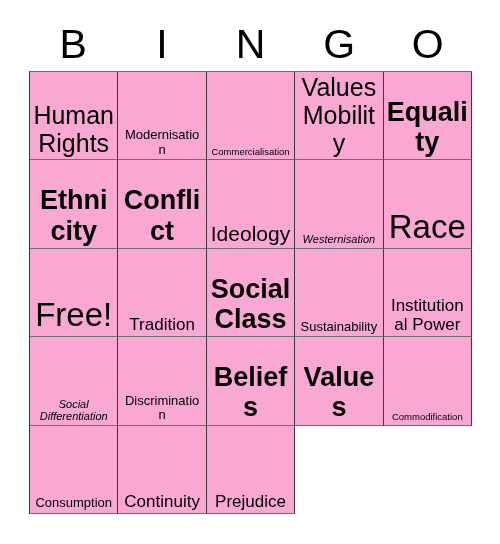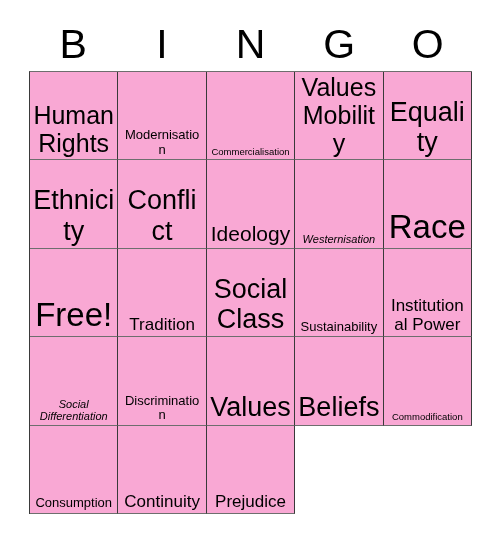--- a/index.html
+++ b/index.html
@@ -76,21 +76,21 @@
   .bingo-cell .cell-text {
     display: block;
     width: 100%;
     line-height: 1.12;
     color: #000000;
     word-break: break-word;
   }
 
   
   .sz-xxl .cell-text { font-size: 33px; }
-  .sz-xl  .cell-text { font-size: 27px; }
+  .sz-xl  .cell-text { font-size: 27px; font-weight: bold; }
   .sz-lg  .cell-text { font-size: 25px; }
   .sz-md  .cell-text { font-size: 21px; }
   .sz-sm  .cell-text { font-size: 17px; }
   .sz-xs  .cell-text { font-size: 13px; }
   .sz-xxs .cell-text { font-size: 11px; font-style: italic; }
   .sz-tiny .cell-text { font-size: 9.5px; }
 </style>
 </head>
 <body>
 
@@ -150,24 +150,24 @@
       <div class="bingo-cell sz-sm">
         <span class="cell-text">Institutional Power</span>
       </div>
       <div class="bingo-cell sz-xxs">
         <span class="cell-text">Social Differentiation</span>
       </div>
       <div class="bingo-cell sz-xs">
         <span class="cell-text">Discrimination</span>
       </div>
       <div class="bingo-cell sz-xl">
-        <span class="cell-text">Values</span>
+        <span class="cell-text">Beliefs</span>
       </div>
       <div class="bingo-cell sz-xl">
-        <span class="cell-text">Beliefs</span>
+        <span class="cell-text">Values</span>
       </div>
       <div class="bingo-cell sz-tiny">
         <span class="cell-text">Commodification</span>
       </div>
       <div class="bingo-cell sz-xs">
         <span class="cell-text">Consumption</span>
       </div>
       <div class="bingo-cell sz-sm">
         <span class="cell-text">Continuity</span>
       </div>

